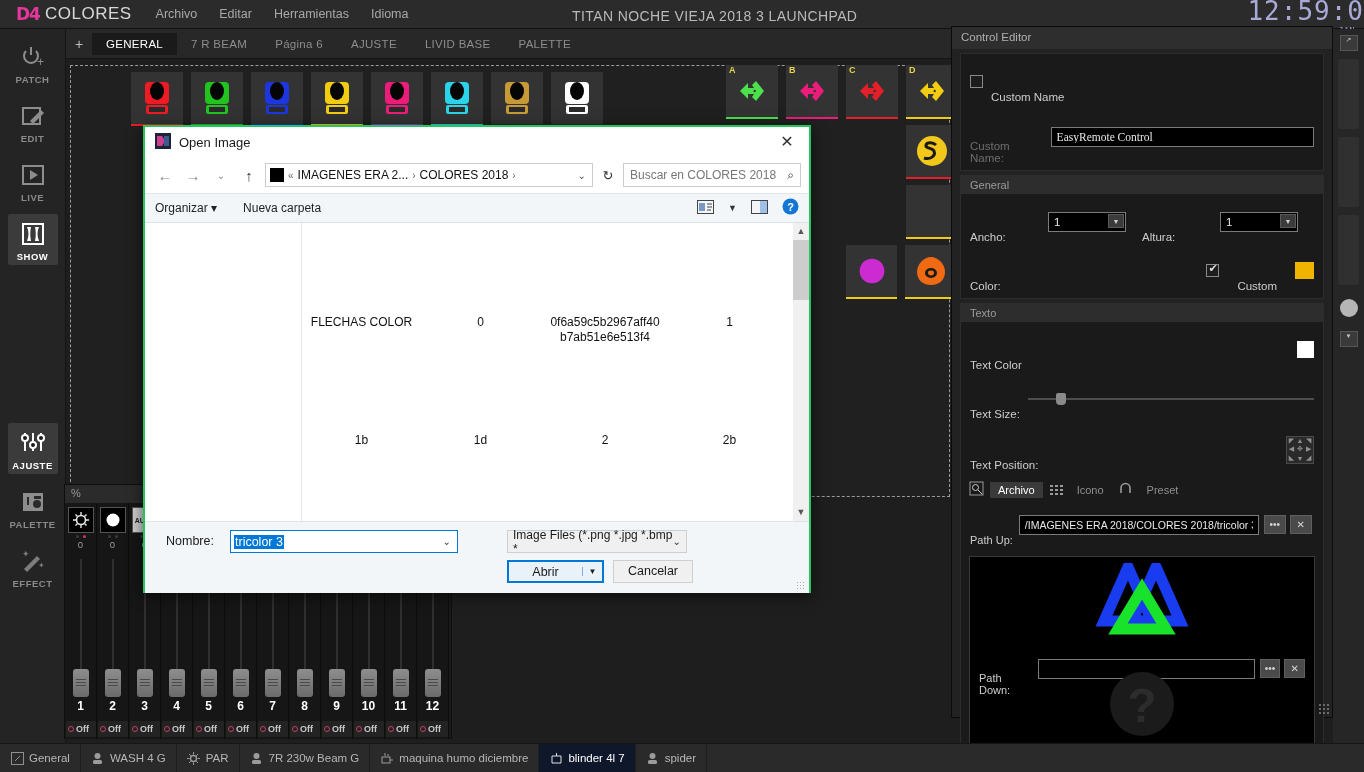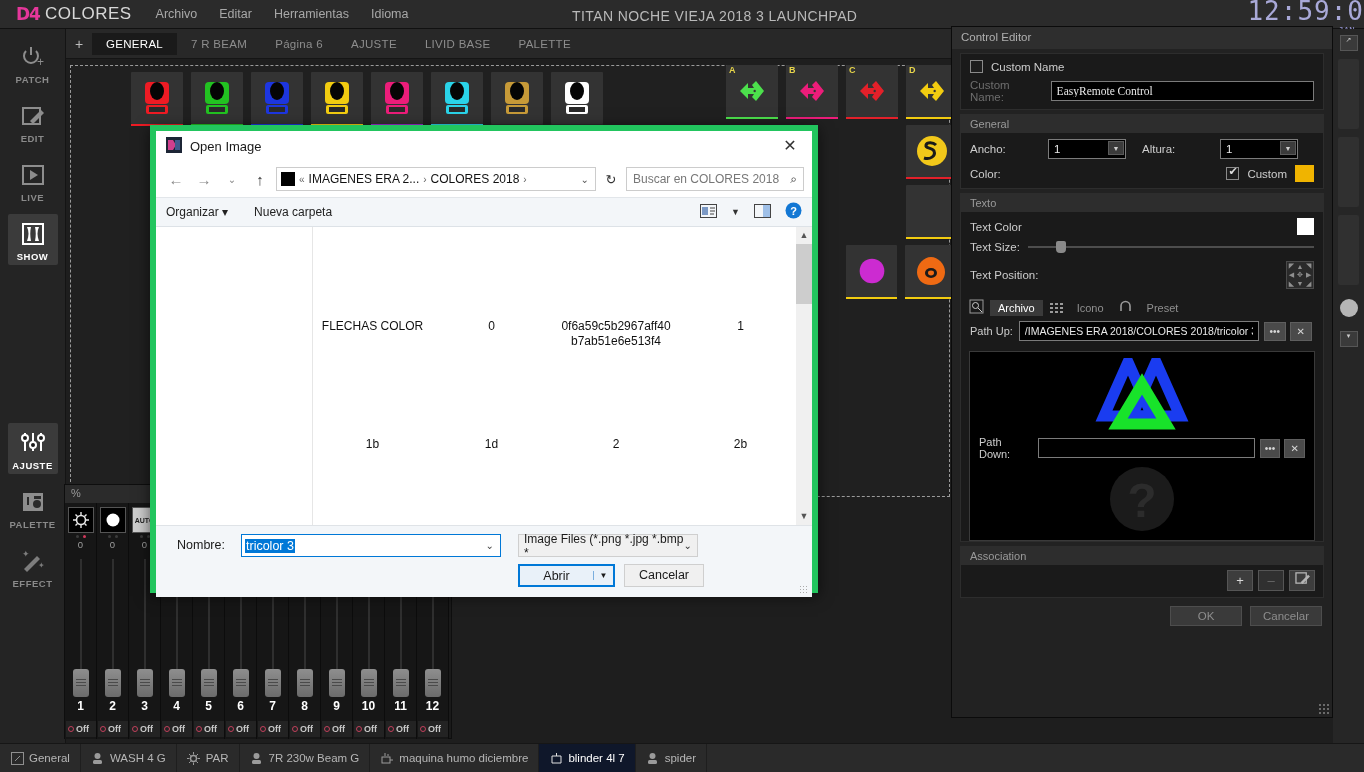--- a/index.html
+++ b/index.html
@@ -136,21 +136,21 @@
   
   #ce {
     position:absolute; left:951px; top:26px; width:382px; height:692px;
     background:#222222; border:1px solid #0b0b0b;
     font-family:"Liberation Sans", sans-serif;
   }
   #ce-title { height:22px; background:#2e2e2e; color:#b0b0b0; font-size:11.5px; padding:4px 0 0 9px; }
   .ce-group { margin:4px 8px 0 8px; background:#1a1a1a; border:1px solid #2d2d2d; }
   .ce-sec-head { background:#2d2d2d; color:#9a9a9a; font-size:11px; padding:3px 0 3px 9px;}
   .ce-row { display:flex; align-items:center; padding:6px 9px; }
-  .ce-lbl { color:#cdcdcd; font-size:11.5px; }
+  .ce-lbl { color:#cdcdcd; font-size:11.5px;margin-top:31px; }
   .ce-lbl.dim { color:#6d6d6d; }
   .cb { width:13px; height:13px; border:1px solid #8a8a8a; background:#1d1d1d; display:inline-block; position:relative;}
   .cb.checked:after{ content:"✔"; position:absolute; left:1px; top:-3px; font-size:11px; color:#ddd; }
   .ce-input {
     background:#000; border:1px solid #7b7b7b; color:#e8e8e8;
     font-size:11.5px; padding:3px 5px; font-family:"Liberation Sans",sans-serif;
   }
   .spin { position:relative; display:inline-block; }
   .spin .ce-input { width:78px; padding-right:20px; }
   .spin .spin-btn {
@@ -190,22 +190,22 @@
         color:#d8d8d8; font-size:13px; text-align:center; line-height:19px; }
   .ab.disabled { color:#6a6a6a; background:#303030; }
   .ce-foot { display:flex; justify-content:flex-end; gap:8px; padding:8px 10px 0 0;}
   .ce-foot .btn {
     width:72px; height:20px; background:#3a3a3a; border:1px solid #4d4d4d;
     color:#8d8d8d; font-size:11.5px; text-align:center; line-height:18px;
   }
 
   
   #dlg {
-    position:absolute; left:150px; top:125px; width:668px; height:468px;
-    background:#737373; border:6px solid #22c55e;
+    position:absolute; left:143px; top:125px; width:668px; height:468px;
+    background:#737373; border:2px solid #22c55e;
     box-shadow:0 3px 14px rgba(0,0,0,.6);
     color:#1a1a1a;
   }
   #dlg-title { height:30px; display:flex; align-items:center; padding-left:10px; background:#fff;}
   #dlg-title .t { font-size:13px; color:#1a1a1a; margin-left:8px;}
   #dlg-close { position:absolute; right:0; top:0; width:44px; height:30px;
       text-align:center; line-height:30px; font-size:16px; color:#333; cursor:pointer;}
   #dlg-nav { height:36px; display:flex; align-items:center; gap:4px; padding:0 8px; background:#fff;}
   .navico { width:24px; text-align:center; color:#888; font-size:15px; }
   .navico.on { color:#3a3a3a; }
@@ -232,21 +232,21 @@
   .fgrid { position:absolute; left:0; top:14px; width:100%; }
   .frow { display:flex; }
   .fcell { width:119px; text-align:center; font-size:12px; color:#111; }
   .fcell .nm { line-height:15px; }
   #dlg-scroll { position:absolute; right:0; top:0; width:16px; height:100%; background:#f0f0f0;}
   .sc-arrow { height:17px; text-align:center; font-size:9px; color:#555; line-height:17px;}
   .sc-thumb { position:absolute; top:17px; left:0; width:16px; height:60px; background:#cdcdcd;}
   #dlg-foot { height:72px; background:#f3f6f9; border-top:1px solid #dfe3e7; position:relative; }
   #nombre-lbl { position:absolute; left:21px; top:12px; font-size:12.5px; }
   #nombre-box {
-    position:absolute; left:85px; top:8px; width:260px; height:23px;
+    position:absolute; left:85px; top:8px; width:228px; height:23px;
     border:1px solid #0078d7; background:#fff; display:flex; align-items:center;
   }
   #nombre-val { background:#0078d7; color:#fff; font-size:12.5px; padding:0 1px; margin-left:3px;}
   #nombre-dd { margin-left:auto; color:#444; font-size:10px; padding-right:6px;}
   #ftype {
     position:absolute; left:362px; top:8px; width:180px; height:23px;
     border:1px solid #cfcfcf; background:#f0f0f0; display:flex; align-items:center;
     font-size:12px; padding-left:5px;
   }
   #ftype .dd{ margin-left:auto; padding-right:5px; font-size:10px; color:#333;}
@@ -778,21 +778,21 @@
         <span class="spin-btn">▼</span>
       </span>
       <span class="ce-lbl" style="width:78px;margin-left:16px">Altura:</span>
       <span class="spin">
         <input class="ce-input" value="1" style="">
         <span class="spin-btn">▼</span>
       </span>
     </div>
     <div class="ce-row" style="padding-top:0">
       <span class="ce-lbl">Color:</span>
-      <span style="margin-left:auto;display:flex;align-items:center;gap:8px">
+      <span style="margin-left:auto;display:flex;align-items:center;gap:18px">
         <span class="cb checked"></span>
         <span class="ce-lbl">Custom</span>
         <span class="swatch-yellow"></span>
       </span>
     </div>
   </div>
 
   <div class="ce-group">
     <div class="ce-sec-head">Texto</div>
     <div class="ce-row">

